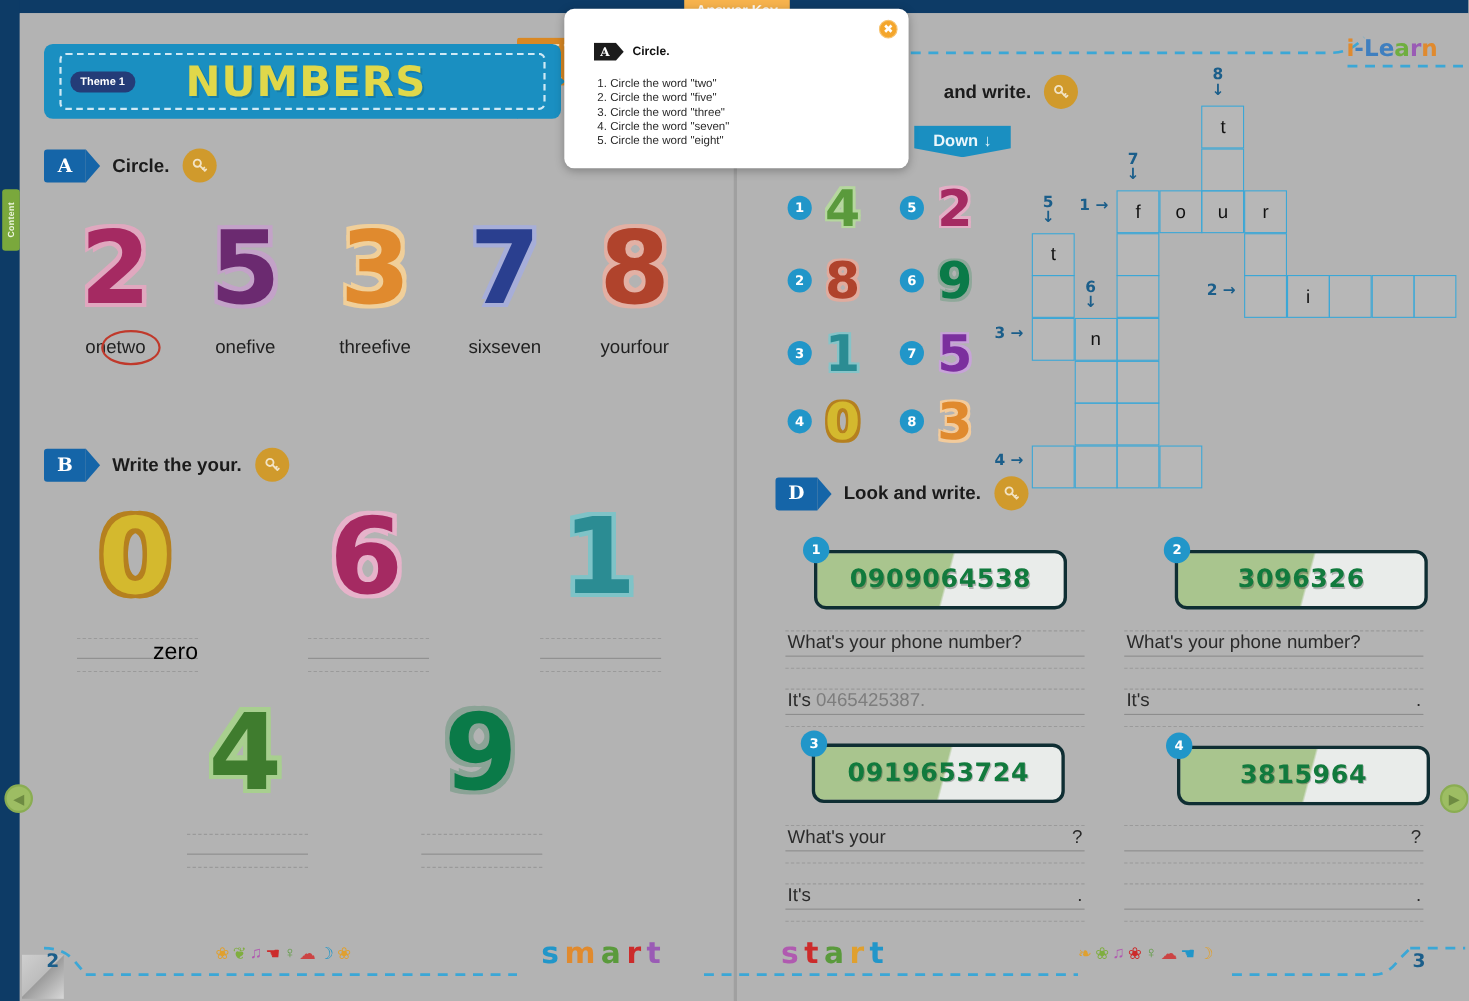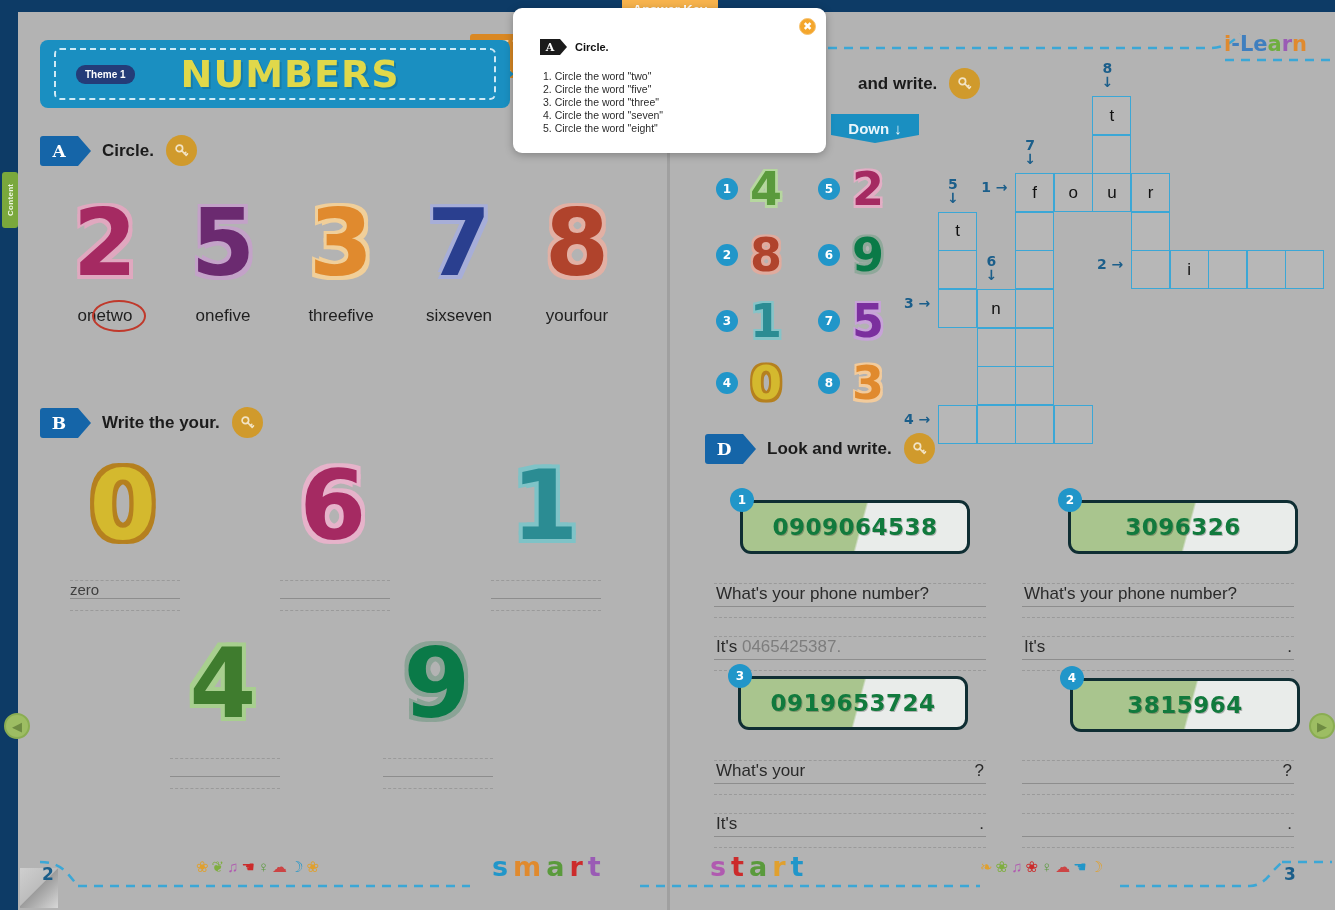--- a/index.html
+++ b/index.html
@@ -52,21 +52,21 @@
   .theme-banner::after{
     content:""; position:absolute; left:14px; top:8px; right:14px; bottom:8px;
     border:2px dashed #cfe9f5; border-radius:6px; pointer-events:none;
   }
   .theme-tip {
     position:absolute; left:470px; top:40px;
     width:0; height:0; border-top:34px solid transparent;
     border-bottom:34px solid transparent; border-left:44px solid #1a8fc1;
   }
   .theme-badge {
-    position:relative; z-index:2; margin-left:36px;
+    position:relative; z-index:2; margin-left:24px;
     background:#243c78; color:#fff; font-size:10px; font-weight:bold;
     padding:4px 9px; border-radius:9px;
   }
   .theme-title {
     position:relative; z-index:2; margin-left:46px;
     color:#e0d84a; font-size:38px; font-weight:bold;
     letter-spacing:1px; font-family:"DejaVu Sans", sans-serif;
     text-shadow: 2px 2px 0 rgba(0,0,0,.12);
   }
   .orange-tab {
@@ -116,22 +116,22 @@
     border:2px solid #c0392b; border-radius:50%;
   }
 
   
   .bnum { position:absolute; text-align:center; width:150px; }
   .bnum .g { font-size:96px; font-weight:bold; line-height:1; font-family:"DejaVu Sans", sans-serif; }
   .writelines { position:absolute; width:110px; }
   .wl-dash { border-top:1px dashed #9a9a9a; height:0; }
   .wl-solid { border-top:1px solid #8d8d8d; height:0; }
   .wl-ans {
-    position:absolute; width:100%; text-align:left;
-    font-size:15px; color:#404040; font-family:"Liberation Sans", sans-serif;
+    position:absolute; width:100%; text-align:right;
+    font-size:21px; color:#000000; font-family:"Liberation Sans", sans-serif;
   }
 
   
   .down-tag {
     position:absolute; left:831px; top:114px; width:88px; height:29px;
     background:#1a8fc1; color:#eaf6fb; font-weight:bold; font-size:15px;
     display:flex; align-items:center; justify-content:center; gap:5px;
     clip-path: polygon(0 0,100% 0,100% 72%,50% 100%,0 72%);
   }
   .cnum { position:absolute; display:flex; align-items:center; gap:12px; }
@@ -166,21 +166,21 @@
   }
   .pc-screen {
     width:230px; height:54px; border:3px solid #0f2e33; border-radius:11px;
     background:linear-gradient(105deg,#a9c58e 0%,#a9c58e 52%,#e9ecea 53%,#e9ecea 100%);
     display:flex; align-items:center; justify-content:center;
   }
   .pc-num {
     font-size:23px; font-weight:bold; color:#117a3d; letter-spacing:.5px;
     font-family:"DejaVu Sans", sans-serif; text-shadow:1px 1px 0 rgba(0,0,0,.25);
   }
-  .dlines { position:absolute; width:272px;margin-top:10px; }
+  .dlines { position:absolute; width:272px; }
   .dl-text {
     position:absolute; left:2px; font-size:17px; color:#2a2a2a;
     font-family:"Liberation Sans", sans-serif; white-space:nowrap; background:transparent;
   }
   .dl-faint { color:#7d7d7d; }
   .dl-q { position:absolute; right:2px; font-size:17px; color:#2a2a2a; }
 
   
   .pagenum { position:absolute; font-size:17px; font-weight:bold; color:#1b5e8a; font-family:"DejaVu Sans", sans-serif; }
   .footword { position:absolute; display:flex; gap:5px; font-size:27px; font-weight:bold; font-family:"DejaVu Sans", sans-serif; }

